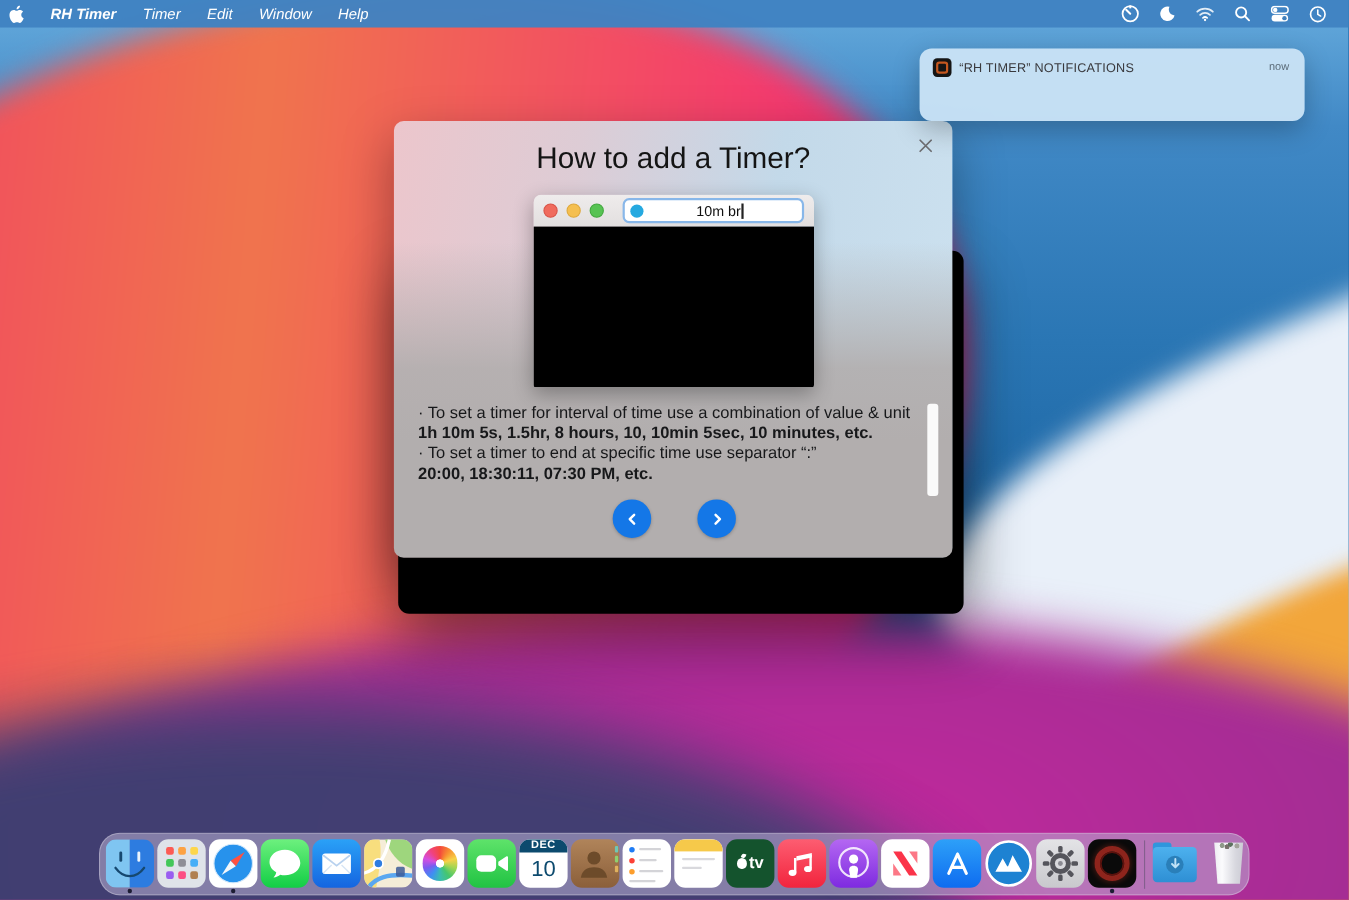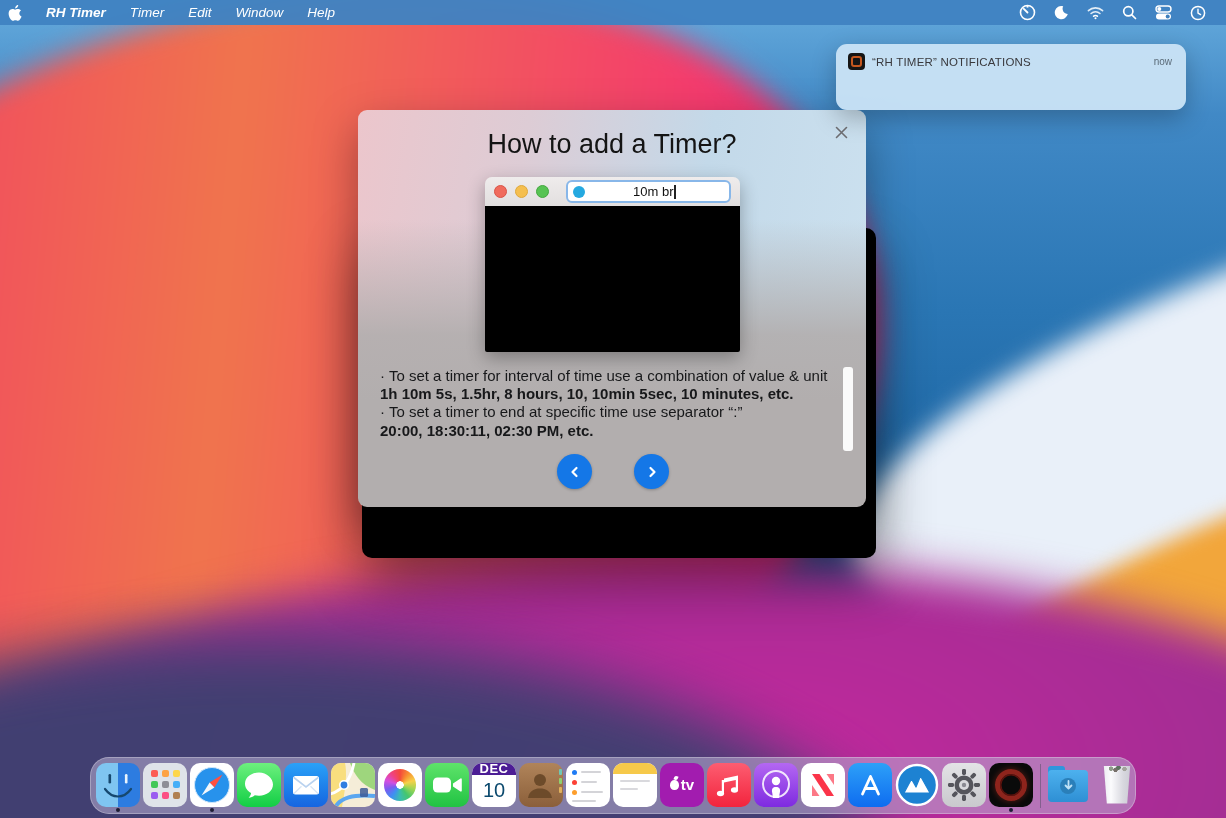--- a/index.html
+++ b/index.html
@@ -112,29 +112,29 @@
   .art-launchpad { background:#dfe3e9; display:flex; align-items:center; justify-content:center; }
   .lp-grid { display:grid; grid-template-columns:repeat(3,7px); grid-template-rows:repeat(3,7px); gap:4px; }
   .lp-grid span { border-radius:2px; }
   .art-white { background:#fff; }
   .art-messages { background:linear-gradient(#6df07e,#12ce45); }
   .art-mail { background:linear-gradient(#2aa1f7,#1565e0); }
   .art-facetime { background:linear-gradient(#5ee36a,#21c343); }
   .art-music { background:linear-gradient(#fd5d71,#f2243d); }
   .art-podcasts { background:linear-gradient(#b467f2,#7e2be0); }
   .art-appstore { background:linear-gradient(#2da0f8,#0e6cf0); }
-  .art-tv { background:#a21caf; display:flex; align-items:center; justify-content:center; gap:2px; }
+  .art-tv { background:#14532d; display:flex; align-items:center; justify-content:center; gap:2px; }
   .tv-label { color:#fff; font-weight:700; font-size:15px; }
   .apple-mini { width:9px; height:10px; background:#fff; border-radius:50% 50% 46% 46%; position:relative; }
   .apple-mini::before { content:""; position:absolute; top:-4px; left:4px; width:4px; height:4px;
                         background:#fff; border-radius:60% 0 60% 0; transform:rotate(20deg); }
   .art-contacts { background:linear-gradient(#b0845a,#8b5f3a); }
   .art-prefs { background:linear-gradient(#e3e3e6,#c9c9cd); display:flex; align-items:center; justify-content:center; }
   .art-calendar { background:#fff; display:flex; flex-direction:column; }
-  .cal-month { height:12px; background:#4c1d95; color:#fff; font-size:13px; font-weight:700;
+  .cal-month { height:12px; background:#0c4a6e; color:#fff; font-size:10px; font-weight:700;
                display:flex; align-items:center; justify-content:center; letter-spacing:.5px; }
   .cal-day { flex:1; display:flex; align-items:center; justify-content:center;
              font-size:20px; color:#0c4a6e; font-weight:300; }
   .art-notes { background:#fff; display:flex; flex-direction:column; }
   .notes-band { height:11px; background:#f6c94a; }
   .notes-line { height:2px; background:#d9d9dd; margin:6px 7px 0; border-radius:1px; }
   .art-reminders { background:#fff; padding:7px 6px; display:flex; flex-direction:column; gap:5px; }
   .rem-row { display:flex; align-items:center; gap:4px; }
   .rem-dot { width:5px; height:5px; border-radius:50%; flex:none; }
   .rem-line { height:2.5px; border-radius:1px; background:#d4d4d8; flex:1; }
@@ -259,21 +259,21 @@
         <span class="val"><span>10m br</span><span class="caret"></span></span>
       </div>
     </div>
     <div class="mini-content"></div>
   </div>
 
   <div class="instructions">
     <div>· To set a timer for interval of time use a combination of value &amp; unit</div>
     <div class="instr-bold">1h 10m 5s, 1.5hr, 8 hours, 10, 10min 5sec, 10 minutes, etc.</div>
     <div>· To set a timer to end at specific time use separator “:”</div>
-    <div class="instr-bold">20:00, 18:30:11, 02:30 PM, etc.</div>
+    <div class="instr-bold">20:00, 18:30:11, 07:30 PM, etc.</div>
   </div>
 
   <div class="dlg-scrollbar"></div>
 
   <button class="nav-btn nav-prev">
     <svg width="12" height="12" viewBox="0 0 12 12" fill="none" stroke="#fff" stroke-width="2.2" stroke-linecap="round" stroke-linejoin="round">
         <path d="M7.5 2 3.5 6 7.5 10"></path>
       </svg>
   </button>
   <button class="nav-btn nav-next">

